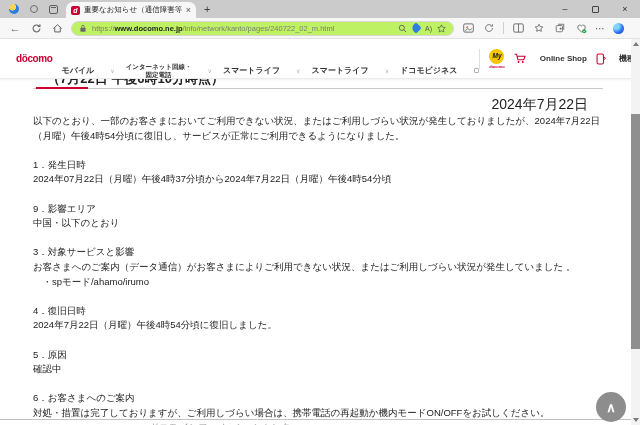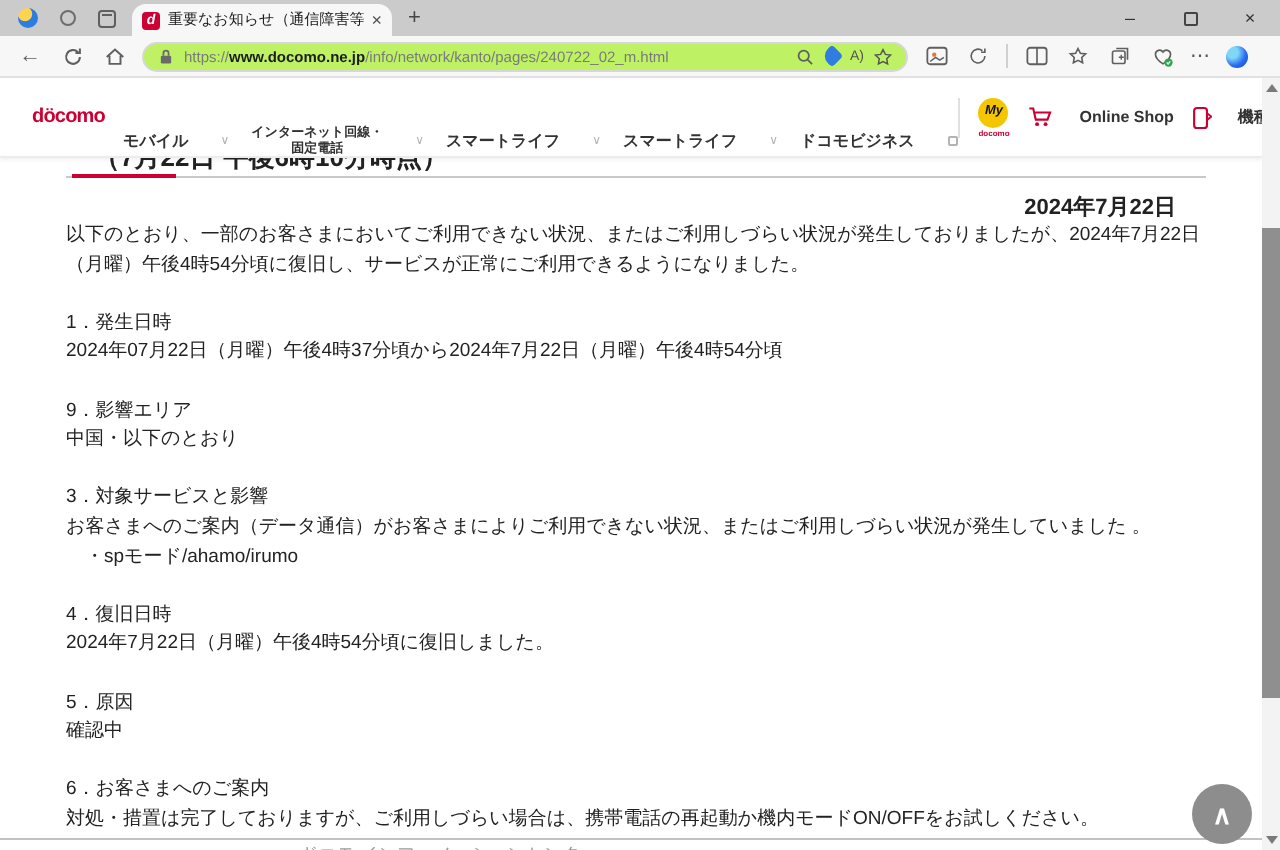--- a/index.html
+++ b/index.html
@@ -66,21 +66,21 @@
   .dp-sub{font-size:4.5px;color:#555;margin-top:1px;}
   .dp-sub b{color:#cc0033;}
   .dp-chev{font-size:7px;color:#999;}
   
   .content{position:absolute;top:79px;left:0;width:631px;bottom:0;background:#fff;
     padding:0 28px 0 33px;overflow:hidden;}
   .h-clip{height:8px;overflow:hidden;margin-left:14px;}
   .h-text{display:block;font-size:13px;font-weight:bold;color:#222;line-height:14px;transform:translateY(-7px);white-space:nowrap;}
   .h-rule{position:relative;height:2px;border-bottom:1px solid #c9c9c9;}
   .h-accent{position:absolute;left:3px;top:0;width:52px;height:2px;background:#cc0033;}
-  .date{margin:7px 15px 0 0;text-align:right;font-size:11px;font-weight:bold;}
+  .date{margin:7px 15px 0 0;text-align:right;font-size:14px;}
   p.body, .sec-line, .sec-title{margin:0;font-size:9.5px;line-height:14.6px;color:#222;}
   .intro{margin-top:13px;}
   .sec{margin-top:14.6px;}
   .bottom-line{position:absolute;left:0;top:419px;width:640px;height:1px;background:#c2c2c2;z-index:4;}
   .clip-next{position:absolute;left:150px;top:421px;width:300px;height:4px;overflow:hidden;
     font-size:9px;color:#9a9a9a;z-index:5;}
   
   .scrollbar{position:absolute;top:39px;right:0;width:9px;bottom:0;background:#f3f3f3;z-index:6;}
   .sb-up{position:absolute;top:3px;left:1.5px;width:0;height:0;
     border-left:3px solid transparent;border-right:3px solid transparent;border-bottom:4px solid #7a7a7a;}

